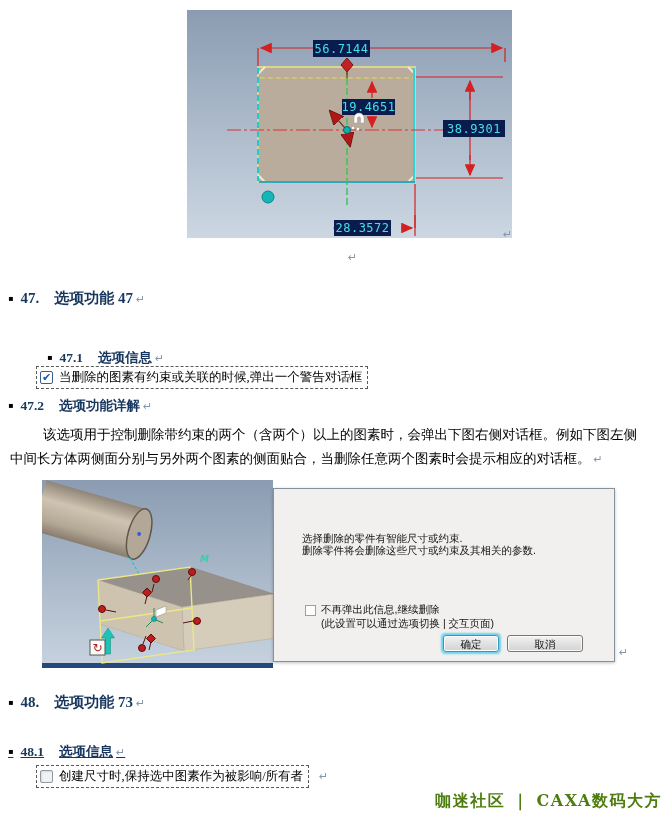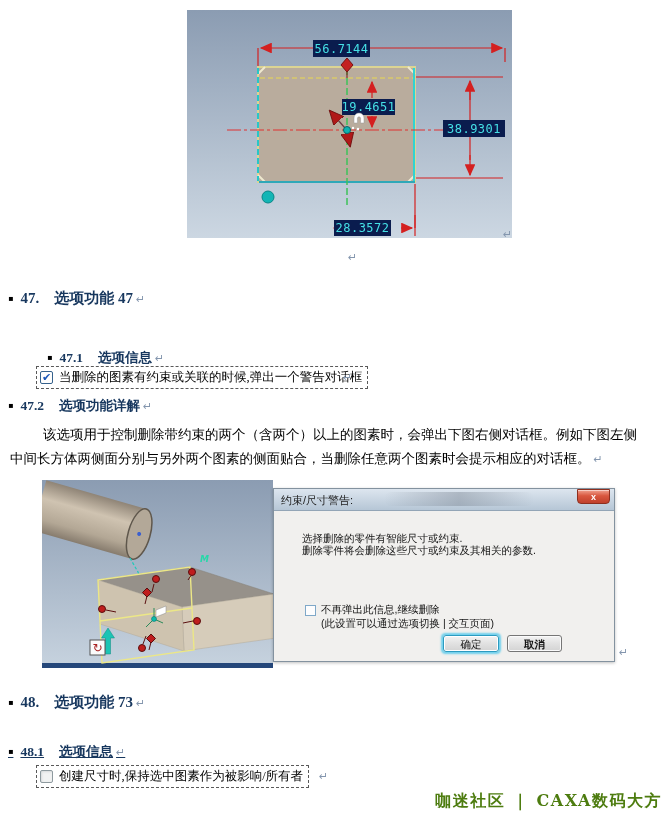--- a/index.html
+++ b/index.html
@@ -36,22 +36,22 @@
              box-shadow:inset 0 1px 0 rgba(255,255,255,.5);box-sizing:border-box;}
   .dlg-msg{position:absolute;left:28px;top:44px;font-size:10.5px;line-height:11.5px;color:#141414;white-space:nowrap;}
   .dlg-cb{position:absolute;left:31px;top:116px;width:11px;height:11px;border:1px solid #7fa8c8;
           background:#fdfdfe;box-sizing:border-box;}
   .dlg-cb-label{position:absolute;left:47px;top:114px;font-size:10.5px;color:#141414;white-space:nowrap;}
   .dlg-cb-note{position:absolute;left:47px;top:128px;font-size:10.5px;color:#141414;white-space:nowrap;}
   .btn{position:absolute;top:146px;height:17px;font-size:10.5px;color:#111;text-align:center;line-height:16px;
        background:linear-gradient(#f4f4f4,#e3e3e3 45%,#d3d3d3);box-sizing:border-box;}
   .btn-ok{left:169px;width:56px;border:1px solid #2c9bc0;border-radius:3px;
           box-shadow:0 0 2px 1.5px #6fd0ec, inset 0 0 0 1px #fff;}
-  .btn-cancel{left:233px;width:55px;border:1px solid #767676;border-radius:3px;
-          box-shadow:inset 0 0 0 1px #fbfbfb;font-weight:bold;}
+  .btn-cancel{left:233px;width:76px;border:1px solid #767676;border-radius:3px;
+          box-shadow:inset 0 0 0 1px #fbfbfb;}
   .dimtxt{font-family:"DejaVu Sans Mono",monospace;font-size:12px;fill:#45E0E6;letter-spacing:.5px;}
   .mtxt{font-family:"DejaVu Sans",sans-serif;font-size:9px;font-weight:bold;fill:#25d8a8;font-style:italic;}
 </style>
 </head>
 <body>
 
 <div id="page">
 
   <svg class="abs" style="left:187px;top:10px;" width="325" height="228" viewBox="0 0 325 228">
     <defs>
@@ -219,25 +219,20 @@
         <circle cx="112" cy="139" r="2.5" fill="#0bbcac" stroke="#066" stroke-width="0.5"></circle>
       </g>
 
       <g>
         <rect x="48" y="160" width="15" height="15" fill="#fbfbfb" stroke="#555" stroke-width="1"></rect>
         <text x="55.5" y="172" text-anchor="middle" font-size="12" fill="#a82222" style="font-family:'DejaVu Sans',sans-serif;">↻</text>
       </g>
     </svg>
 
     <div class="dlg">
-      <div class="dlg-title">
-        <span class="dlg-title-text">约束/尺寸警告:</span>
-        <span class="dlg-smudge"></span>
-        <span class="dlg-close">x</span>
-      </div>
       <div class="dlg-msg">
         <div>选择删除的零件有智能尺寸或约束.</div>
         <div>删除零件将会删除这些尺寸或约束及其相关的参数.</div>
       </div>
       <span class="dlg-cb"></span>
       <span class="dlg-cb-label">不再弹出此信息,继续删除</span>
       <span class="dlg-cb-note">(此设置可以通过选项切换 | 交互页面)</span>
       <div class="btn btn-ok">确定</div>
       <div class="btn btn-cancel">取消</div>
     </div>

